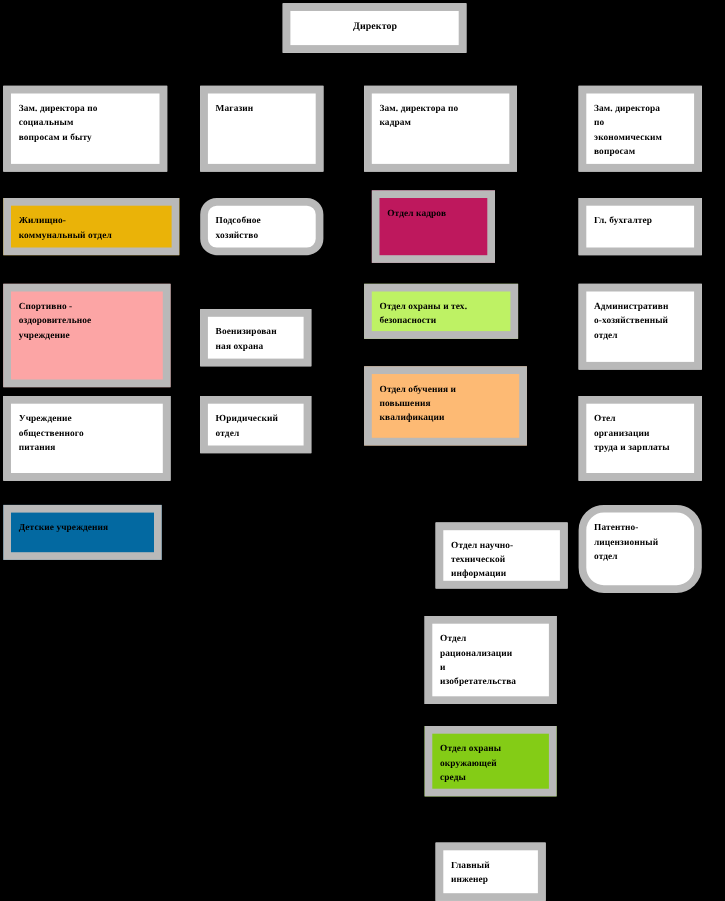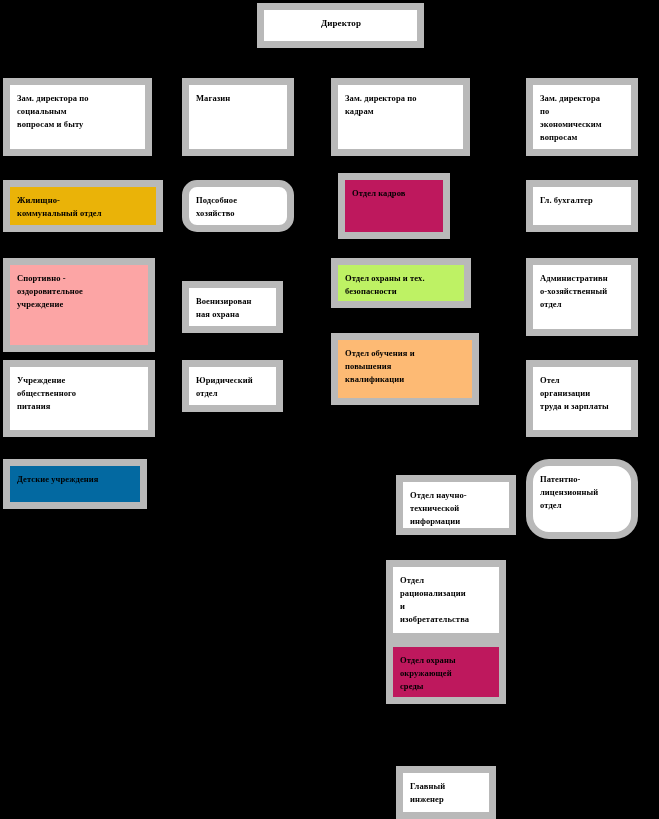--- a/index.html
+++ b/index.html
@@ -67,21 +67,21 @@
     <div class="node" style="left: 331px; top: 333px; width: 148px; height: 72px; background: #fdba74; border-color: rgb(185, 185, 185); color: rgb(0, 0, 0);"><span>Отдел обучения и
 повышения
 квалификации</span></div>
     <div class="node" style="left: 386px; top: 475px; width: 120px; height: 60px; background: rgb(255, 255, 255); border-color: rgb(185, 185, 185); color: rgb(0, 0, 0); margin-left: 10px;"><span>Отдел научно-
 технической
 информации</span></div>
     <div class="node" style="left: 386px; top: 560px; width: 120px; height: 80px; background: rgb(255, 255, 255); border-color: rgb(185, 185, 185); color: rgb(0, 0, 0);"><span>Отдел
 рационализации
 и
 изобретательства</span></div>
-    <div class="node" style="left: 386px; top: 640px; width: 120px; height: 64px; background: #be185d; border-color: rgb(185, 185, 185); color: rgb(0, 0, 0);"><span>Отдел охраны
+    <div class="node" style="left: 386px; top: 660px; width: 120px; height: 64px; background: #84cc16; border-color: rgb(185, 185, 185); color: rgb(0, 0, 0);"><span>Отдел охраны
 окружающей
 среды</span></div>
     <div class="node" style="left: 526px; top: 78px; width: 112px; height: 78px; background: rgb(255, 255, 255); border-color: rgb(185, 185, 185); color: rgb(0, 0, 0);"><span>Зам. директора
 по
 экономическим
 вопросам</span></div>
     <div class="node" style="left: 396px; top: 766px; width: 100px; height: 53px; background: rgb(255, 255, 255); border-color: rgb(185, 185, 185); color: rgb(0, 0, 0);"><span>Главный
 инженер</span></div>
     <div class="node" style="left: 526px; top: 180px; width: 112px; height: 52px; background: rgb(255, 255, 255); border-color: rgb(185, 185, 185); color: rgb(0, 0, 0);"><span>Гл. бухгалтер</span></div>
     <div class="node" style="left: 526px; top: 258px; width: 112px; height: 78px; background: rgb(255, 255, 255); border-color: rgb(185, 185, 185); color: rgb(0, 0, 0);"><span>Административн

